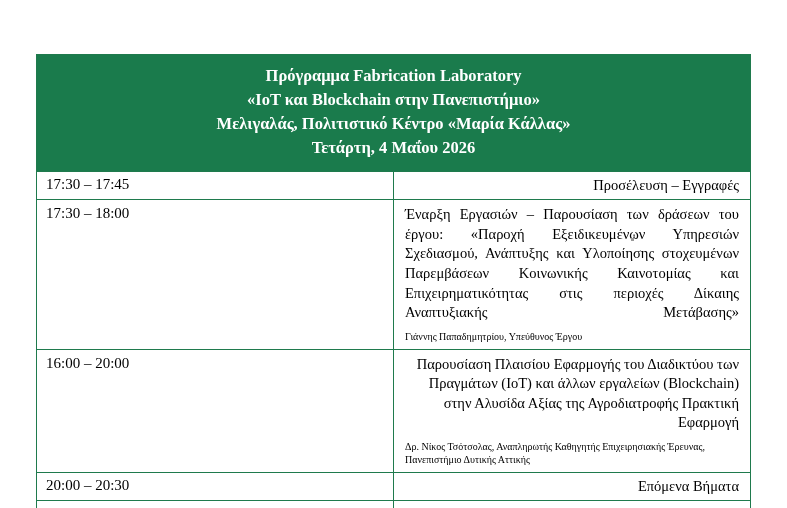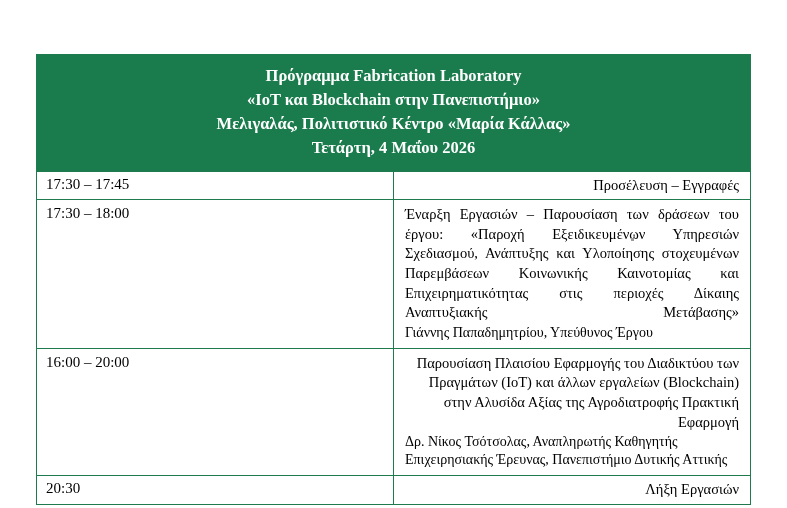--- a/index.html
+++ b/index.html
@@ -63,24 +63,24 @@
     display: block;
     line-height: 1.35;
     text-align: right;
   }
   .justify {
     text-align: justify;
     text-align-last: justify;
   }
   .desc-sub {
     display: block;
-    font-size: 14px;
+    font-size: 10px;
     line-height: 1.3;
     color: #000000;
-    margin-top: 1px;
+    margin-top: 7px;
   }
   .row-sm .time-cell,
   .row-sm .desc-cell {
     padding-top: 4px;
     padding-bottom: 4px;
   }
   .edge-mark {
     position: absolute;
     right: 3px;
     top: 238px;
@@ -121,20 +121,26 @@
       </tr>
 
       <tr>
         <td class="time-cell">16:00 – 20:00</td>
         <td class="desc-cell">
           <span class="desc-main">Παρουσίαση Πλαισίου Εφαρμογής του Διαδικτύου των Πραγμάτων (IoT) και άλλων εργαλείων (Blockchain) στην Αλυσίδα Αξίας της Αγροδιατροφής Πρακτική Εφαρμογή</span>
           <span class="desc-sub">Δρ. Νίκος Τσότσολας, Αναπληρωτής Καθηγητής Επιχειρησιακής Έρευνας, Πανεπιστήμιο Δυτικής Αττικής</span>
         </td>
       </tr>
 
+      <tr class="row-sm">
+        <td class="time-cell">20:00 – 20:30</td>
+        <td class="desc-cell">
+          <span class="desc-main">Επόμενα Βήματα</span>
+        </td>
+      </tr>
 
       <tr class="row-sm">
         <td class="time-cell">20:30</td>
         <td class="desc-cell">
           <span class="desc-main">Λήξη Εργασιών</span>
         </td>
       </tr>
     </tbody>
   </table>
 

